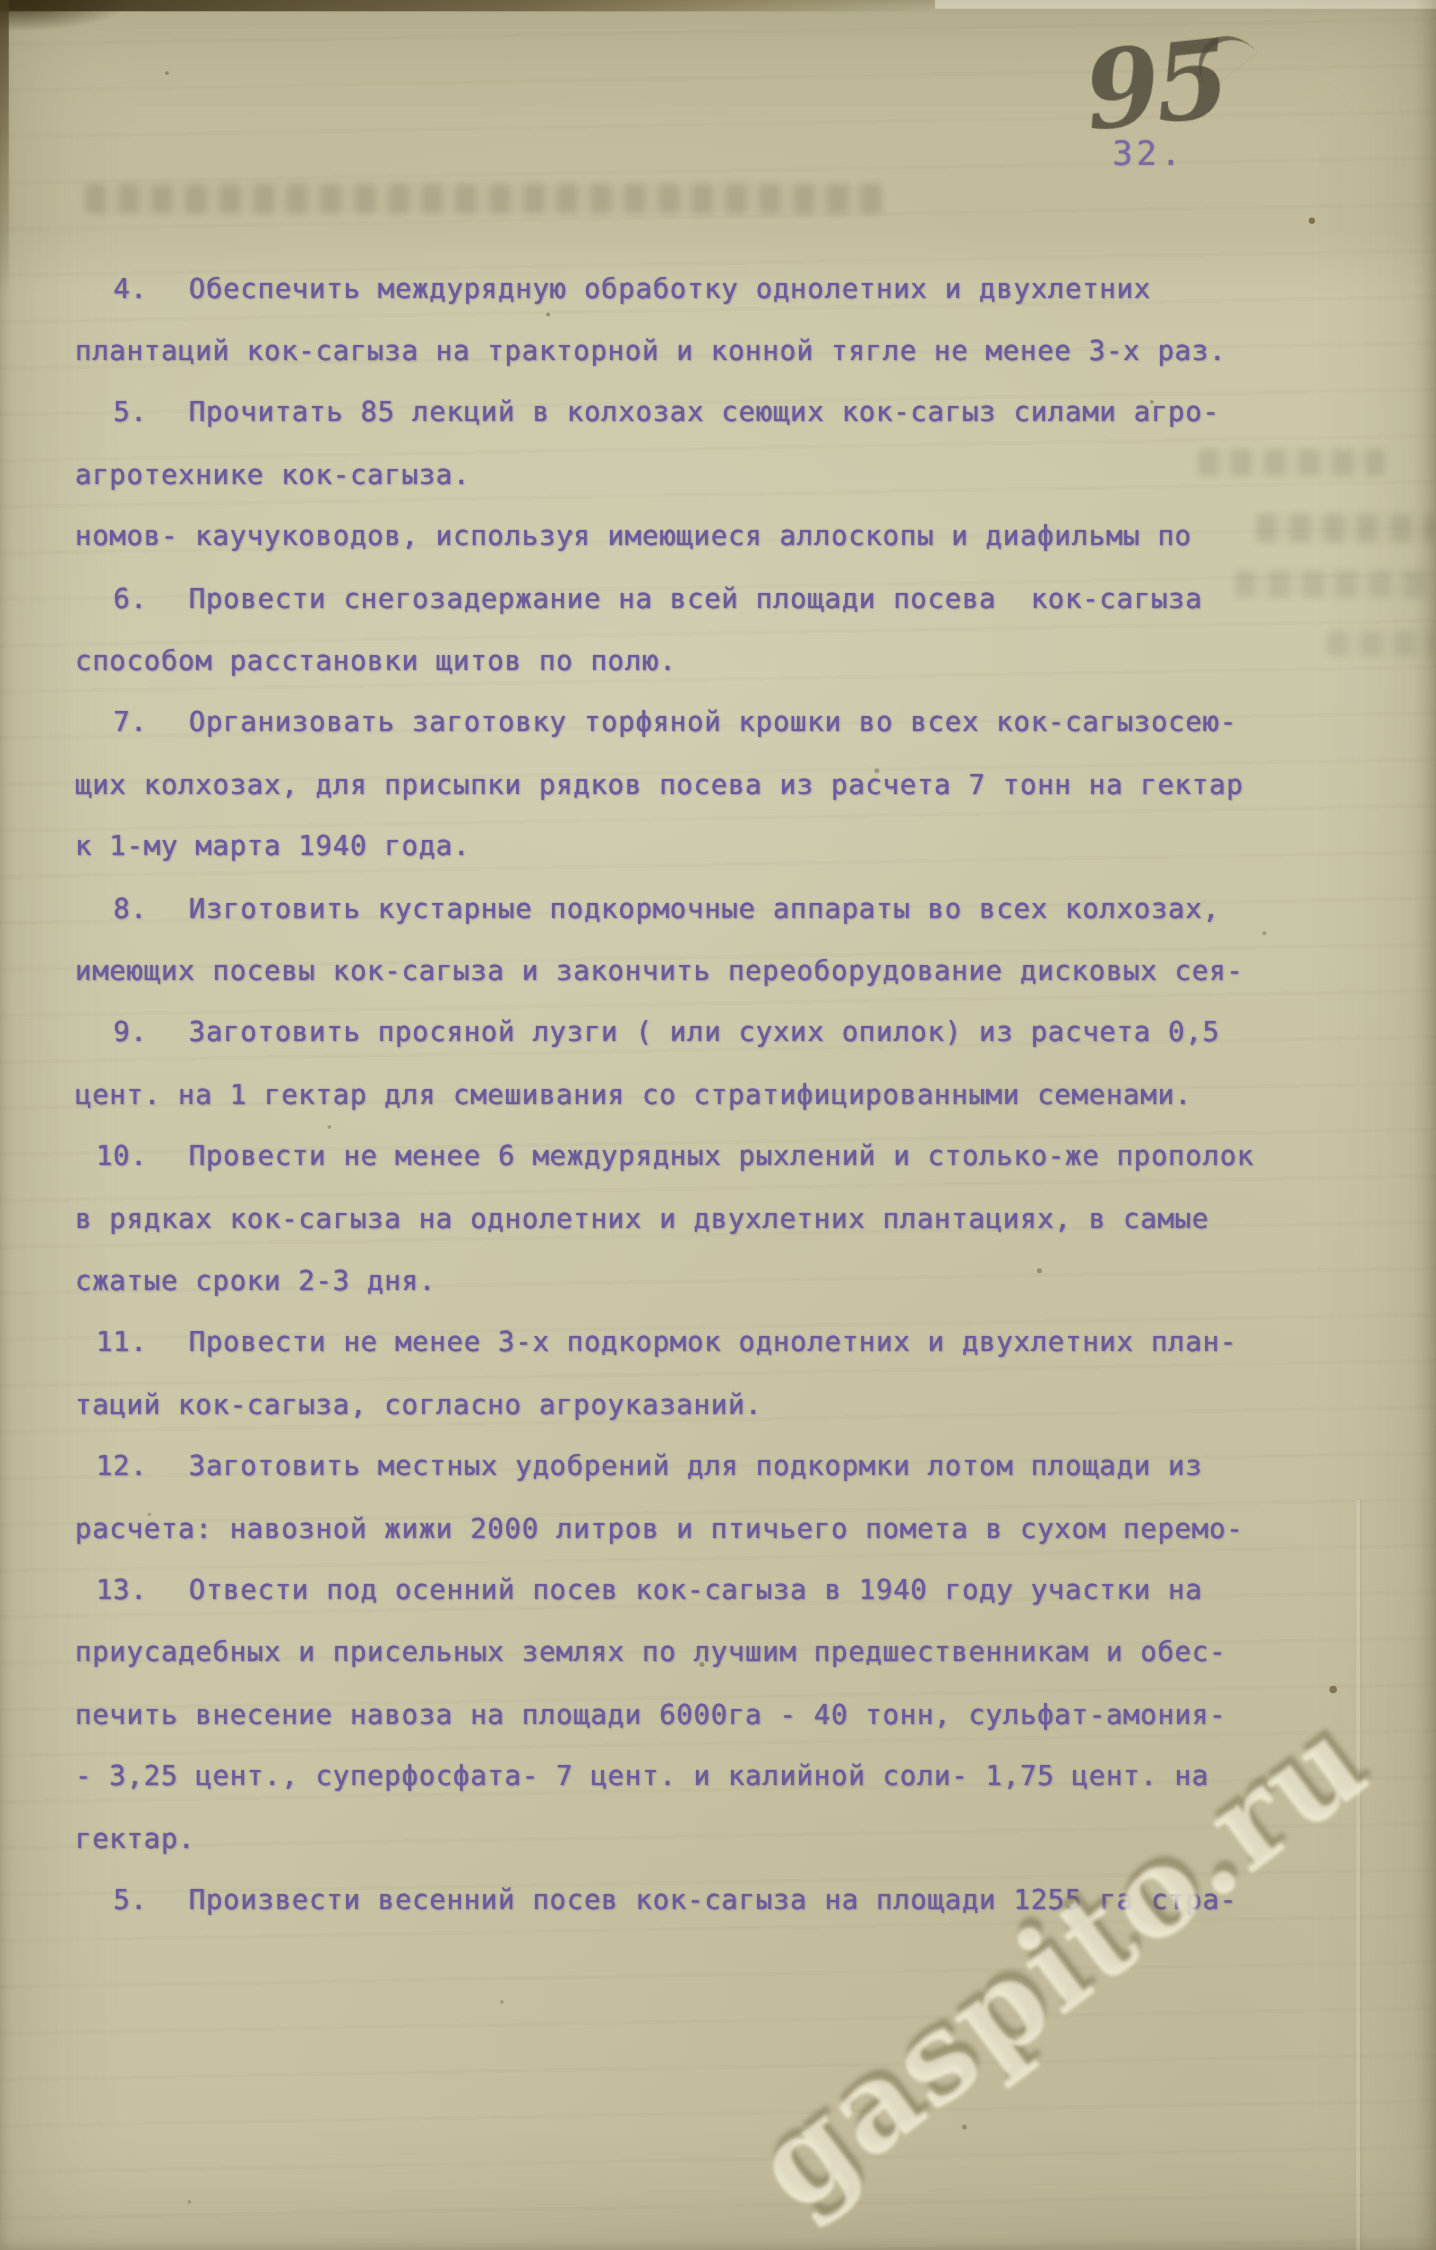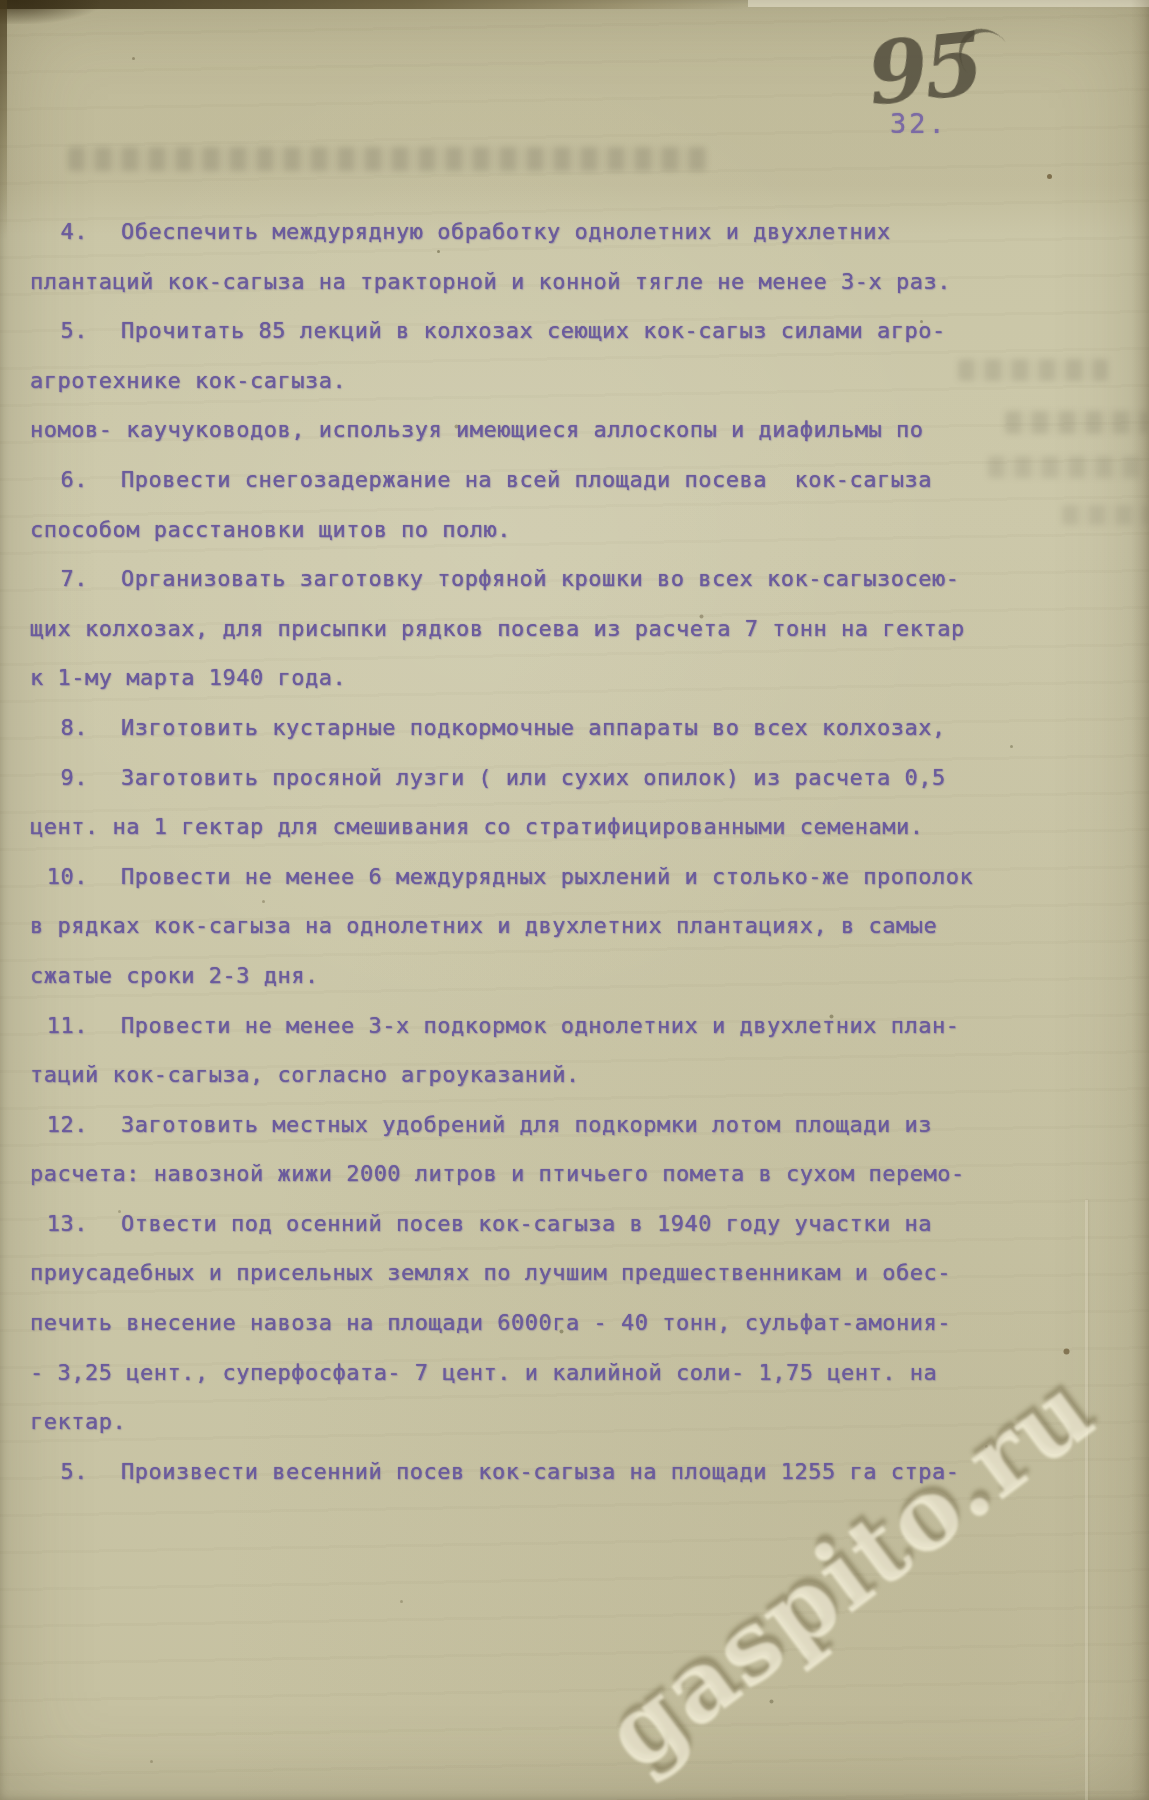--- a/index.html
+++ b/index.html
@@ -48,21 +48,21 @@
     transform:rotate(-38deg);filter:blur(0.5px);}
   
   .page-number{position:absolute;left:890px;top:108px;
     font-size:27px;letter-spacing:3px;color:#7b6aa5;
     text-shadow:0 0 1.2px rgba(112,96,160,0.9);}
   
   .content{position:absolute;left:30px;top:207px;width:1060px;
     font-size:22px;line-height:49.6px;letter-spacing:0.5px;
     color:var(--ink,#6b5b9d);
     text-shadow:0 0 1px rgba(98,84,150,0.9), 0.8px 0.8px 1.2px rgba(98,84,150,0.35);}
-  .line{white-space:pre;}
+  .line{white-space:pre;margin-left:30px;}
   .para-num{display:inline-block;width:58px;text-align:right;margin-right:33px;}
   
   .watermark{position:absolute;left:560px;top:1510px;
     font-family:"DejaVu Serif","Liberation Serif",serif;font-weight:700;
     font-size:98px;letter-spacing:2px;
     transform:rotate(-37deg);
     color:rgba(203,199,172,0.10);
     text-shadow:-3px 3px 3px rgba(250,246,224,0.75), 3px -3px 4px rgba(105,95,60,0.45);}
   
   .speckles{position:absolute;left:132px;top:57px;width:3px;height:3px;border-radius:50%;
@@ -123,20 +123,21 @@
         <div class="line"><span class="para-num">6.</span><span>Провести снегозадержание на всей площади посева  кок-сагыза</span></div>
         <div class="line">способом расстановки щитов по полю.</div>
       </div>
       <div>
         <div class="line"><span class="para-num">7.</span><span>Организовать заготовку торфяной крошки во всех кок-сагызосею-</span></div>
         <div class="line">щих колхозах, для присыпки рядков посева из расчета 7 тонн на гектар</div>
         <div class="line">к 1-му марта 1940 года.</div>
       </div>
       <div>
         <div class="line"><span class="para-num">8.</span><span>Изготовить кустарные подкормочные аппараты во всех колхозах,</span></div>
+        <div class="line">имеющих посевы кок-сагыза и закончить переоборудование дисковых сея-</div>
       </div>
       <div>
         <div class="line"><span class="para-num">9.</span><span>Заготовить просяной лузги ( или сухих опилок) из расчета 0,5</span></div>
         <div class="line">цент. на 1 гектар для смешивания со стратифицированными семенами.</div>
       </div>
       <div>
         <div class="line"><span class="para-num">10.</span><span>Провести не менее 6 междурядных рыхлений и столько-же прополок</span></div>
         <div class="line">в рядках кок-сагыза на однолетних и двухлетних плантациях, в самые</div>
         <div class="line">сжатые сроки 2-3 дня.</div>
       </div>

